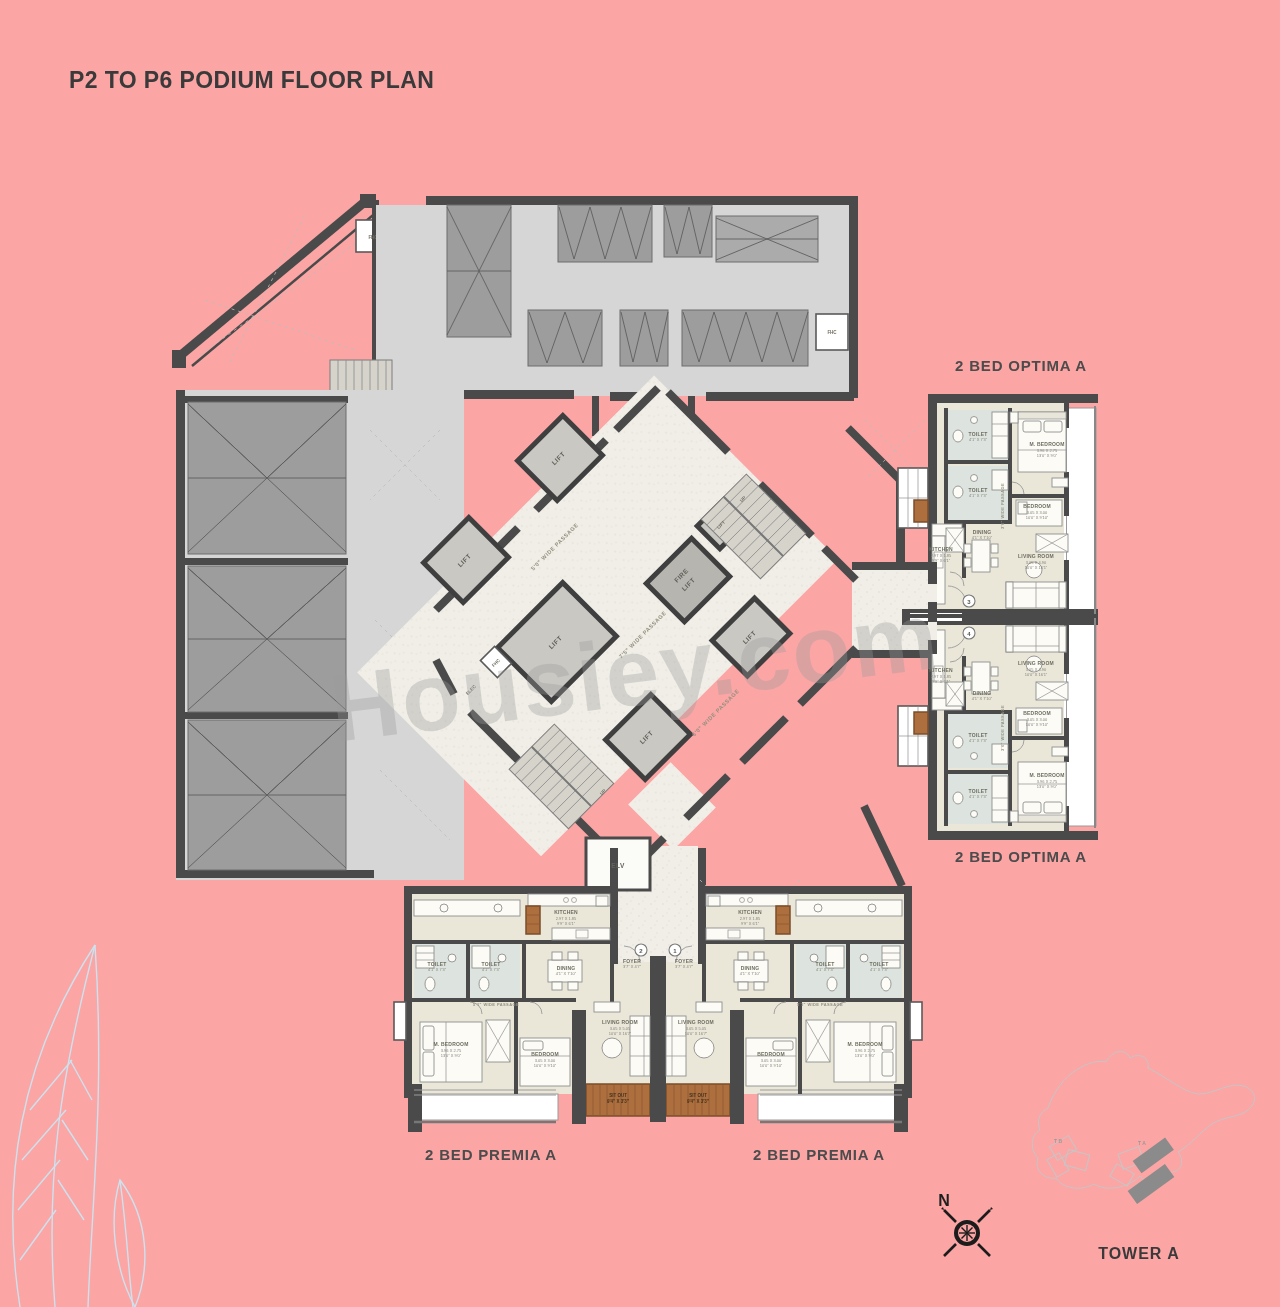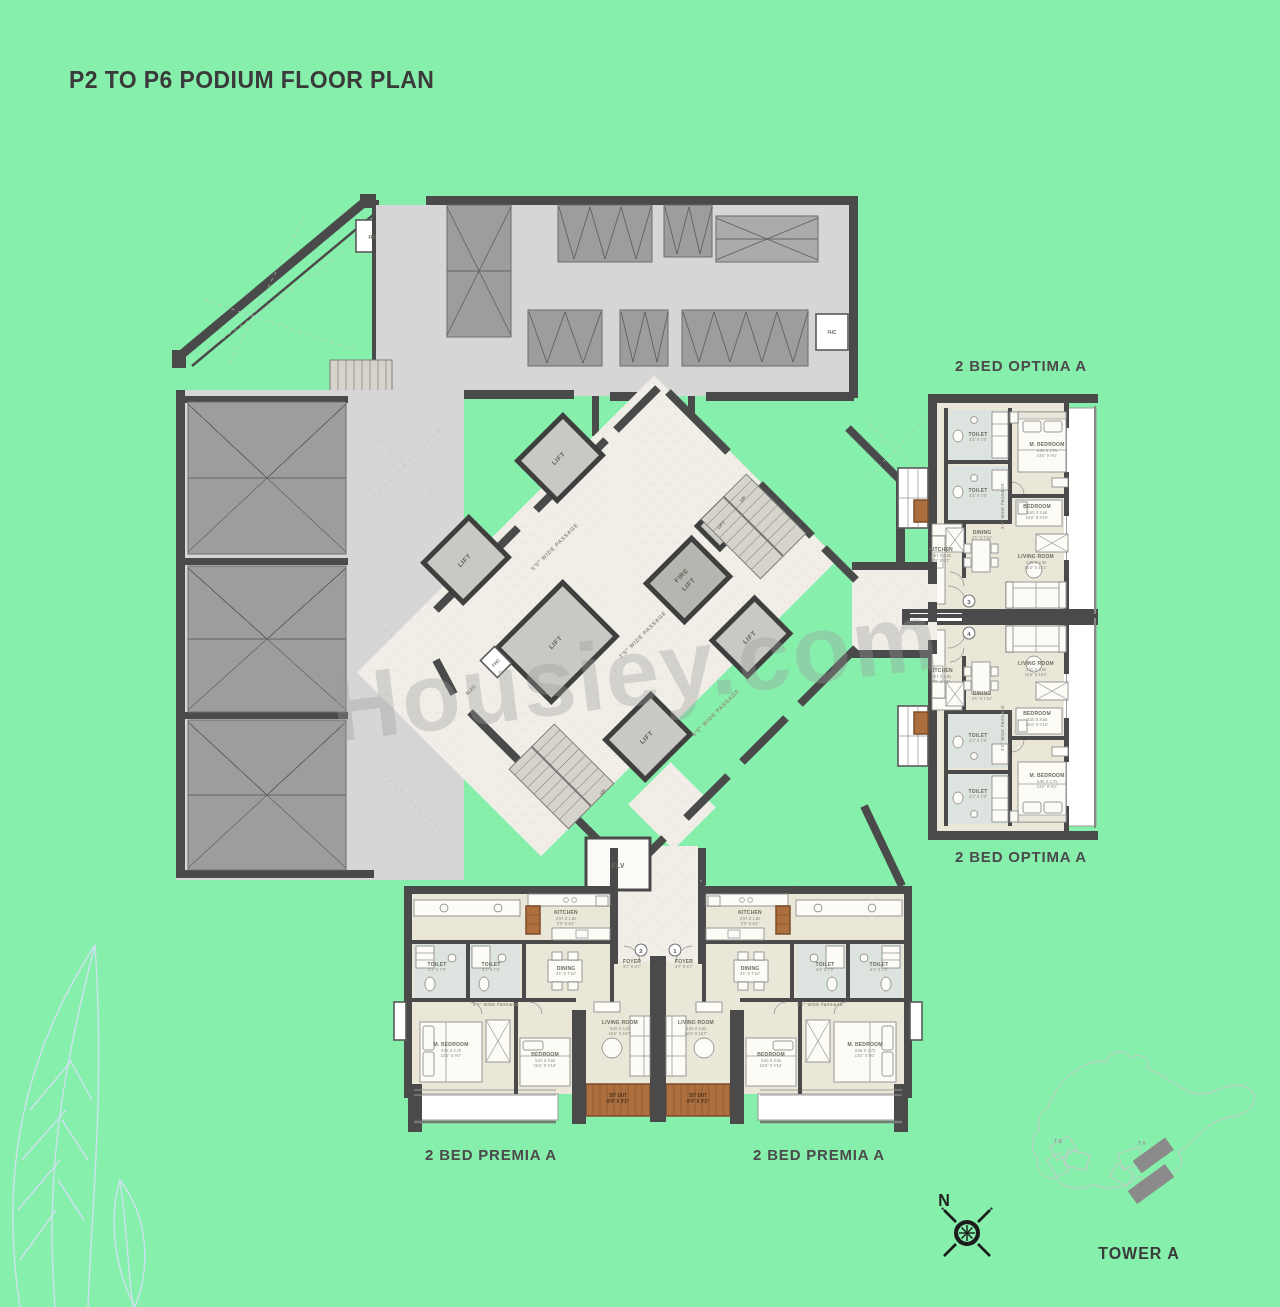--- a/index.html
+++ b/index.html
@@ -1,16 +1,16 @@
 <!DOCTYPE html>
 <html><head>
 <meta charset="utf-8">
 <style>
   html,body{margin:0;padding:0;background:#ffffff;}
-  .page{position:relative;width:1280px;height:1307px;background:#86efac;overflow:hidden;
+  .page{position:relative;width:1280px;height:1307px;background:#fca5a5;overflow:hidden;
         font-family:"Liberation Sans", sans-serif;}
   svg{position:absolute;left:0;top:0;}
 
   
   .t-title{font:700 23px "Liberation Sans",sans-serif;fill:#3a3a3a;letter-spacing:.4px}
   .t-unit{font:700 15px "Liberation Sans",sans-serif;fill:#4c4c4c;text-anchor:middle;letter-spacing:.8px}
   .t-tower{font:700 16px "Liberation Sans",sans-serif;fill:#3a3a3a;text-anchor:middle;letter-spacing:1px}
   .t-room{font:700 5px "Liberation Sans",sans-serif;fill:#6e6e60;text-anchor:middle;letter-spacing:.2px}
   .t-dim{font:400 4px "Liberation Sans",sans-serif;fill:#84847a;text-anchor:middle}
   .t-core{font:700 6.5px "Liberation Sans",sans-serif;fill:#63635a;text-anchor:middle;letter-spacing:.5px}

